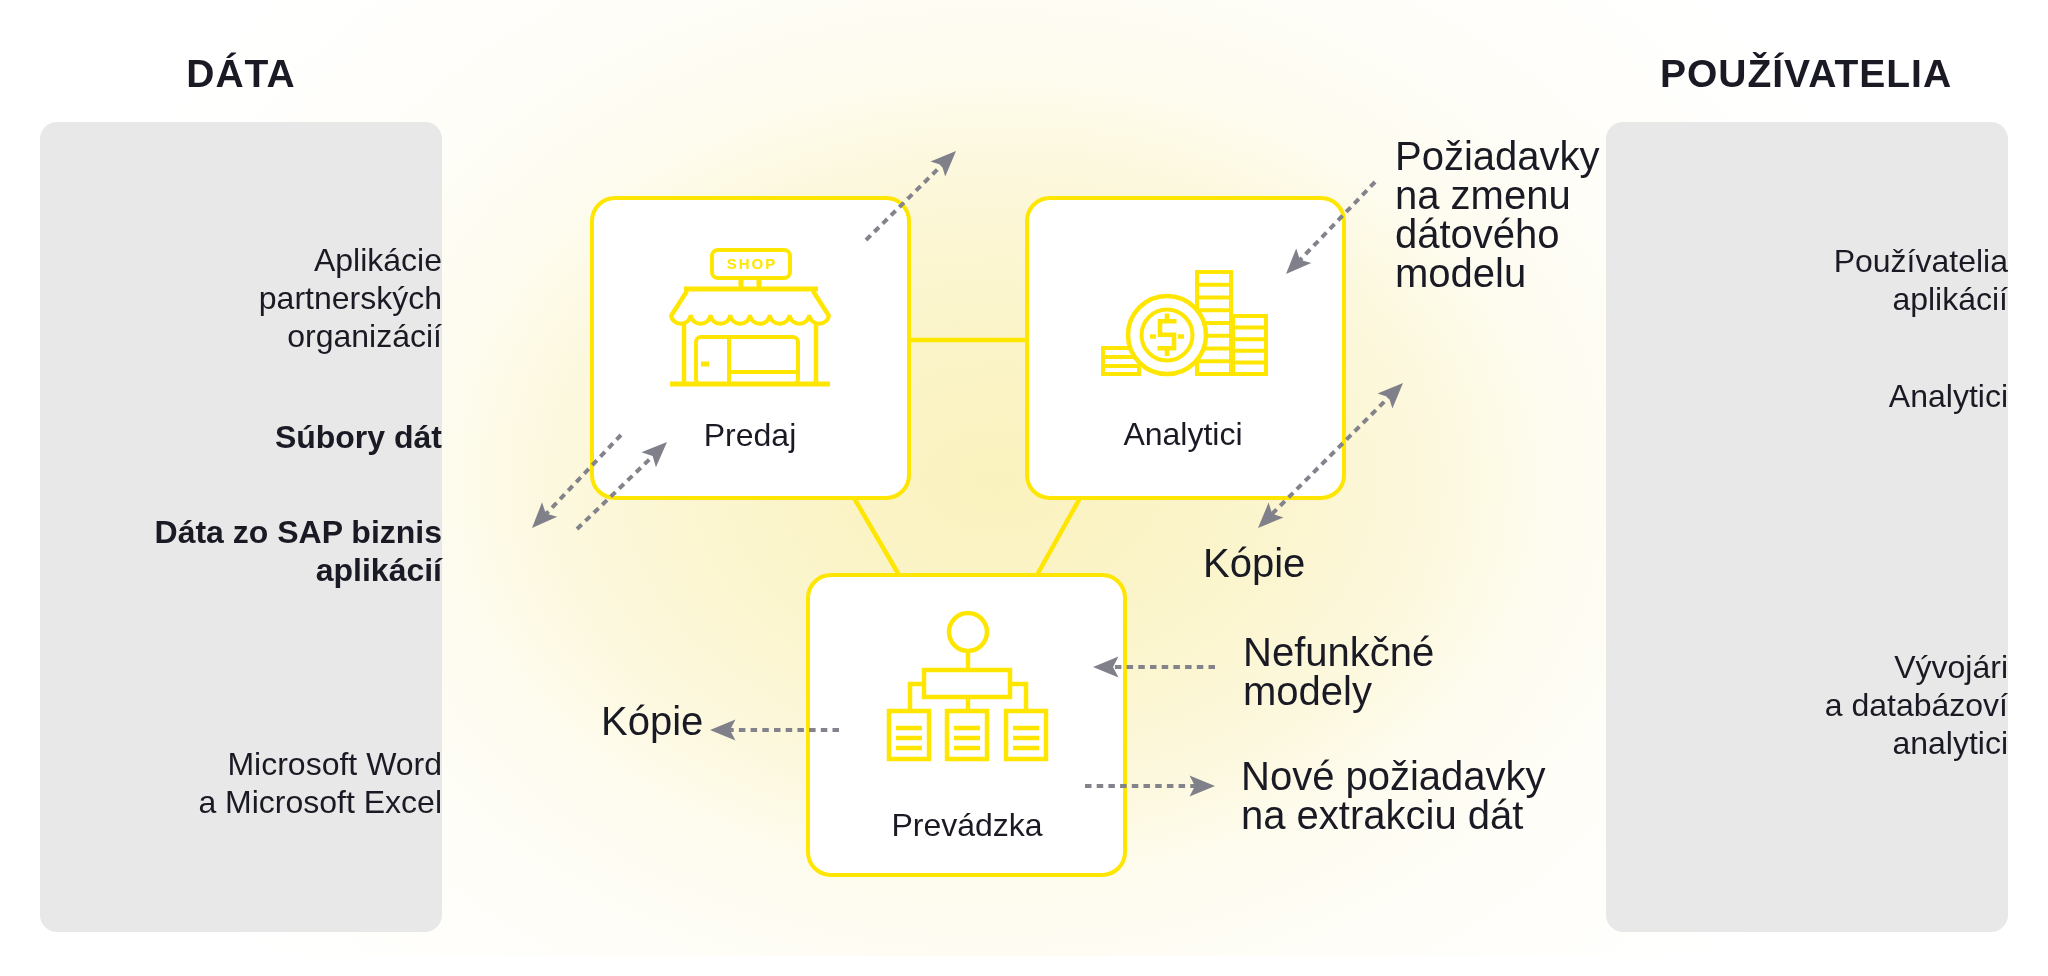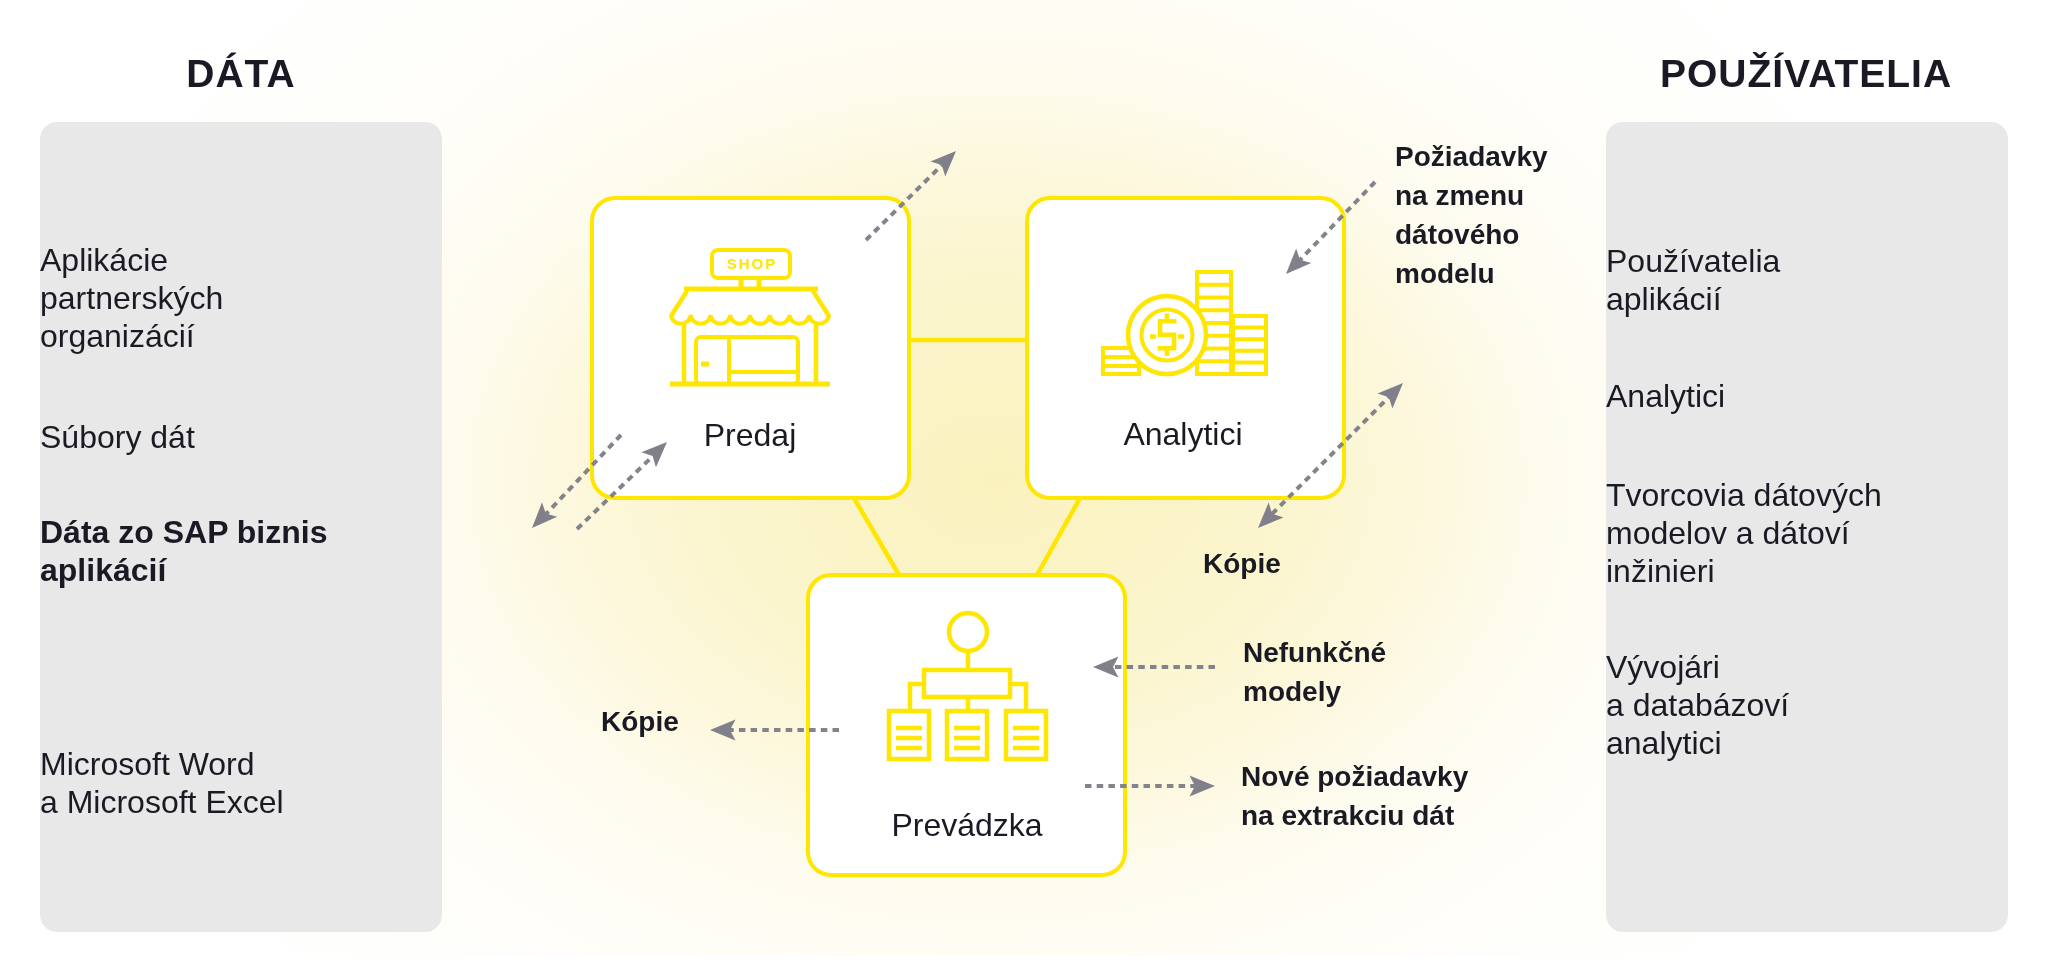--- a/index.html
+++ b/index.html
@@ -4,51 +4,50 @@
 <style>
 html,body{margin:0;padding:0;}
 #page{position:relative;width:2048px;height:956px;overflow:hidden;
   font-family:"Liberation Sans",sans-serif;color:#1a1a24;
   background:
     radial-gradient(ellipse 560px 400px at 1000px 480px, rgba(250,241,185,0.85) 0%, rgba(250,242,192,0.55) 55%, rgba(251,244,205,0) 100%),
     radial-gradient(ellipse 1020px 780px at 990px 480px, rgba(252,246,212,0.88) 0%, rgba(252,247,216,0.55) 45%, rgba(253,249,228,0.28) 68%, rgba(255,255,255,0) 95%),
     #ffffff; padding-left: 24px;}
 .hd{position:absolute;font-weight:bold;font-size:39px;letter-spacing:1px;color:#1a1a24;white-space:nowrap;}
 .panel{position:absolute;top:122px;width:402px;height:810px;background:#e8e8e8;border-radius:17px;}
-.pi{position:absolute;font-size:32px;line-height:38px;text-align:left;white-space:nowrap;}
+.pi{position:absolute;font-size:32px;line-height:38px;text-align:right;white-space:nowrap;}
 .box{position:absolute;box-sizing:border-box;width:321px;height:304px;background:#fff;border:4.5px solid #ffe600;border-radius:25px;}
 .bl{position:absolute;font-size:32px;text-align:center;white-space:nowrap;}
-.lb{position:absolute;font-size:28px;line-height:39px;white-space:nowrap;font-weight:bold;}
+.lb{position:absolute;font-size:40px;line-height:39px;white-space:nowrap;}
 svg{position:absolute;left:0;top:0;}
 </style>
 </head>
 <body>
 <div id="page">
 
   <svg width="2048" height="976" viewBox="0 0 2048 976">
     <g stroke="#ffe600" stroke-width="4.5" fill="none">
       <line x1="905" y1="340" x2="1030" y2="340"></line>
       <line x1="854" y1="498" x2="899" y2="575"></line>
       <line x1="1080" y1="498" x2="1037" y2="575"></line>
     </g>
   </svg>
 
   <div class="hd" style="left:241px;top:52px;transform:translateX(-50%);">DÁTA</div>
   <div class="hd" style="left:1806px;top:52px;transform:translateX(-50%);">POUŽÍVATELIA</div>
 
   <div class="panel" style="left:40px;"></div>
   <div class="pi" style="left:40px;width:402px;top:241px;">Aplikácie<br>partnerských<br>organizácií</div>
-  <div class="pi" style="left:40px;width:402px;top:418px;">Súbory dát</div>
+  <div class="pi" style="left:40px;width:402px;top:418px;font-weight:bold;">Súbory dát</div>
   <div class="pi" style="left:40px;width:402px;top:513px;font-weight:bold;">Dáta zo SAP biznis<br>aplikácií</div>
   <div class="pi" style="left:40px;width:402px;top:745px;">Microsoft Word<br>a Microsoft Excel</div>
 
   <div class="panel" style="left:1606px;"></div>
   <div class="pi" style="left:1606px;width:402px;top:242px;">Používatelia<br>aplikácií</div>
   <div class="pi" style="left:1606px;width:402px;top:377px;">Analytici</div>
-  <div class="pi" style="left:1606px;width:402px;top:476px;">Tvorcovia dátových<br>modelov a dátoví<br>inžinieri</div>
   <div class="pi" style="left:1606px;width:402px;top:648px;">Vývojári<br>a databázoví<br>analytici</div>
 
   <div class="box" style="left:590px;top:196px;"></div>
   <div class="box" style="left:1025px;top:196px;"></div>
   <div class="box" style="left:806px;top:573px;"></div>
   <div class="bl" style="left:750px;top:417px;transform:translateX(-50%);">Predaj</div>
   <div class="bl" style="left:1183px;top:416px;transform:translateX(-50%);">Analytici</div>
   <div class="bl" style="left:967px;top:795px;transform:translateX(-50%);margin-top:12px;">Prevádzka</div>
 
   <svg width="2048" height="976" viewBox="0 0 2048 976">

